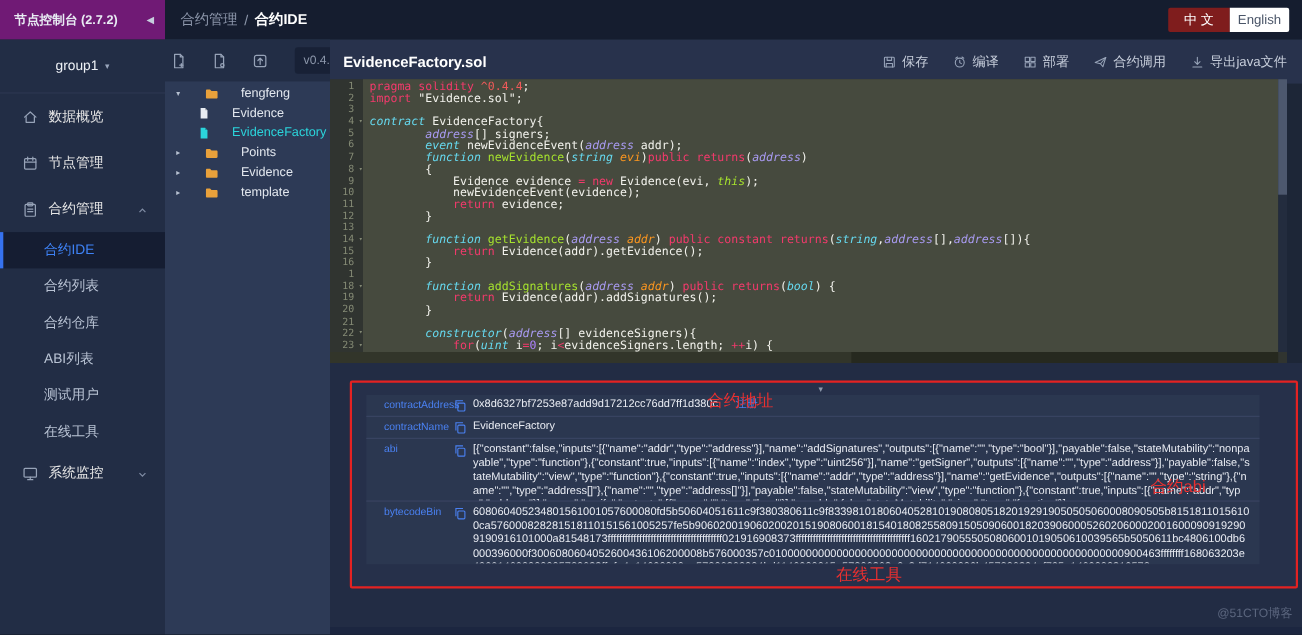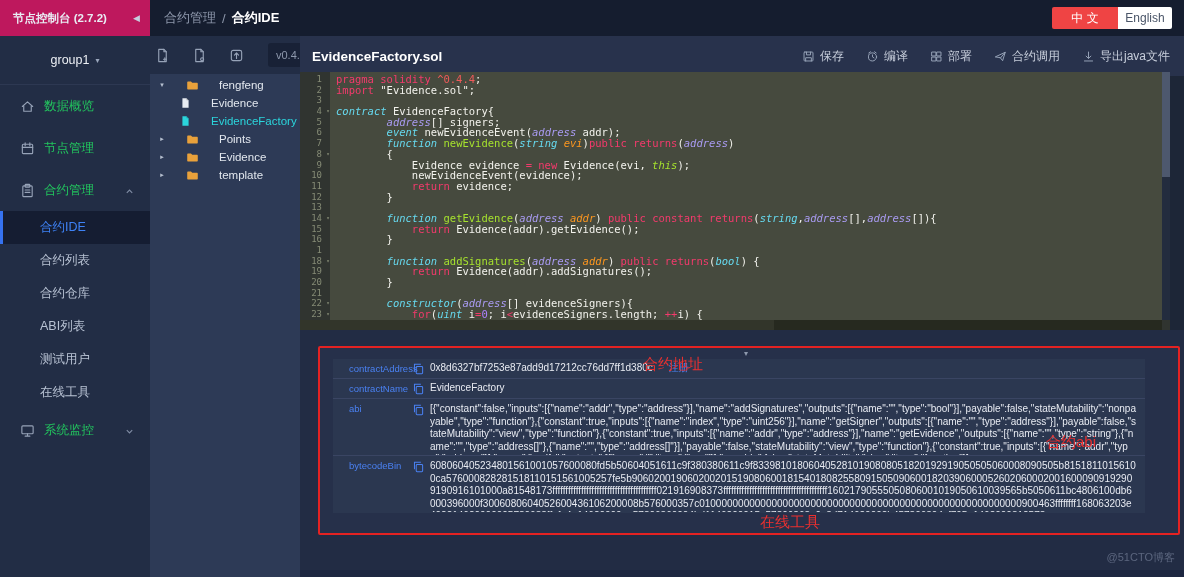--- a/index.html
+++ b/index.html
@@ -1,36 +1,36 @@
 <!DOCTYPE html>
 <html><head>
 <meta charset="utf-8">
 <style>
   html,body{margin:0;padding:0;background:#10141f;}
   .app{position:relative;width:1184px;height:577px;overflow:hidden;background:#1d2637;
        font-family:"Liberation Sans",sans-serif;-webkit-font-smoothing:antialiased;}
   
   .topbar{position:absolute;left:0;top:0;right:0;height:36px;background:#151d2f;}
-  .brand{position:absolute;left:0;top:0;width:150px;height:36px;background:#be185d;
+  .brand{position:absolute;left:0;top:0;width:150px;height:36px;background:#701a75;
          display:flex;align-items:center;justify-content:space-between;
          padding:0 10px 0 13px;box-sizing:border-box;}
   .brand .btxt{color:#e9edf4;font-size:11.5px;font-weight:bold;white-space:nowrap;}
   .brand .bcol{color:#c6cede;font-size:9px;cursor:pointer;}
   .breadcrumb{position:absolute;left:164px;top:0;height:36px;display:flex;align-items:center;gap:6px;font-size:13px;}
   .bc-sec{color:#8d97ab;} .bc-sep{color:#8d97ab;} .bc-cur{color:#ffffff;font-weight:bold;}
   .lang{position:absolute;right:12px;top:7px;display:flex;height:22px;}
   .lang button{border:none;font-size:12px;height:22px;cursor:pointer;font-family:inherit;padding:0;}
-  .lang .zh{width:66px;background:#ef4444;color:#fff;border-radius:2px 0 0 2px;}
+  .lang .zh{width:56px;background:#7f1d1d;color:#fff;border-radius:2px 0 0 2px;}
   .lang .en{width:54px;background:#ffffff;color:#4a5568;border-radius:0 2px 2px 0;}
   
   .sidebar{position:absolute;left:0;top:36px;width:150px;bottom:0;background:#222d45;}
   .group{height:48px;border-bottom:1px solid #2d3852;display:flex;align-items:center;justify-content:center;
          gap:6px;color:#edf0f5;font-size:12.5px;cursor:pointer;}
   .group .gcaret{color:#9aa6bc;font-size:8px;}
-  .nav-item{height:42px;display:flex;align-items:center;padding-left:20px;color:#22c55e;
+  .nav-item{height:42px;display:flex;align-items:center;padding-left:20px;color:#e5e5e5;
             font-size:12.5px;gap:9px;position:relative;cursor:pointer;}
   .nav-arrow{position:absolute;right:16px;top:50%;margin-top:-5px;color:#7f8ba3;}
   .sub-item{height:33px;display:flex;align-items:center;padding-left:40px;color:#b9c3d4;
             font-size:12.5px;cursor:pointer;}
   .sub-item.active{background:#151d32;color:#3e82f6;border-left:3px solid #3672f0;padding-left:37px;}
   .icn{display:inline-flex;align-items:center;color:#97a3b8;}
   
   .filepanel{position:absolute;left:150px;top:36px;width:150px;bottom:0;background:#2d3a56;}
   .ftoolbar{height:38px;background:#222d45;display:flex;align-items:center;padding:0 5px;gap:22px;}
   .fbtn{color:#b9c3d2;display:inline-flex;cursor:pointer;}

